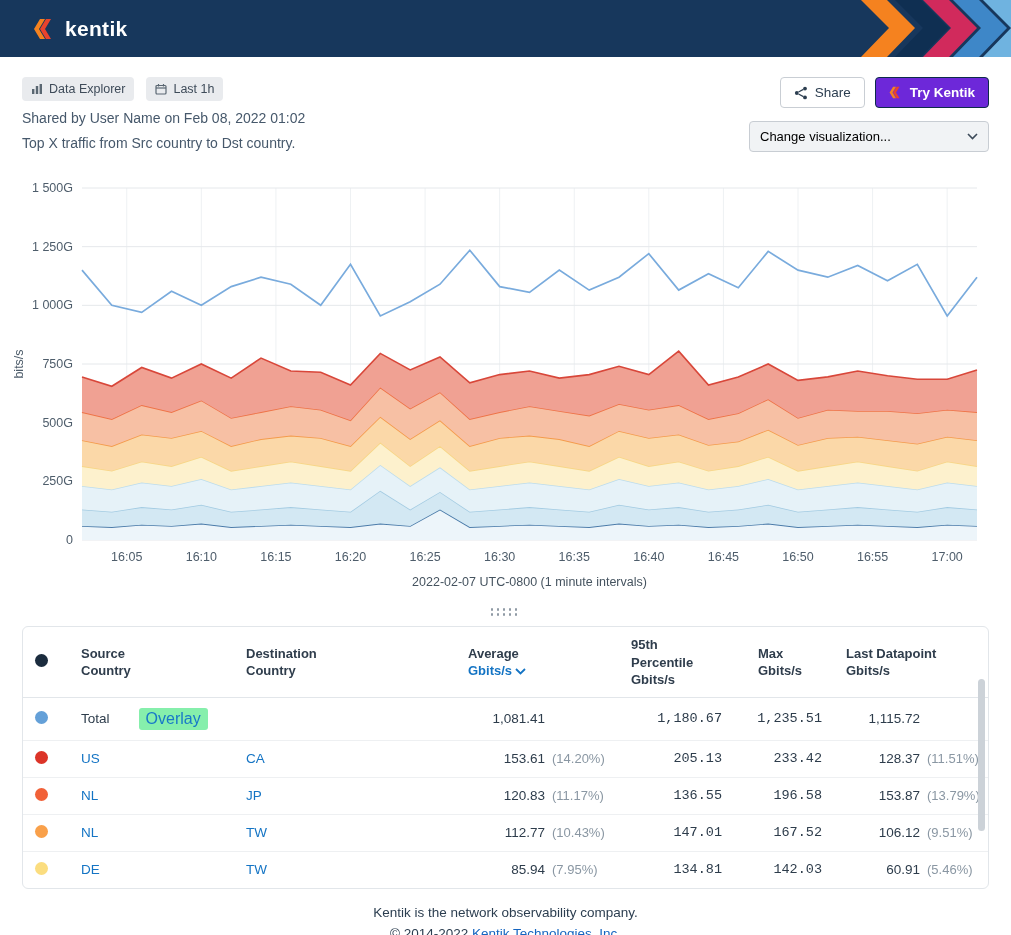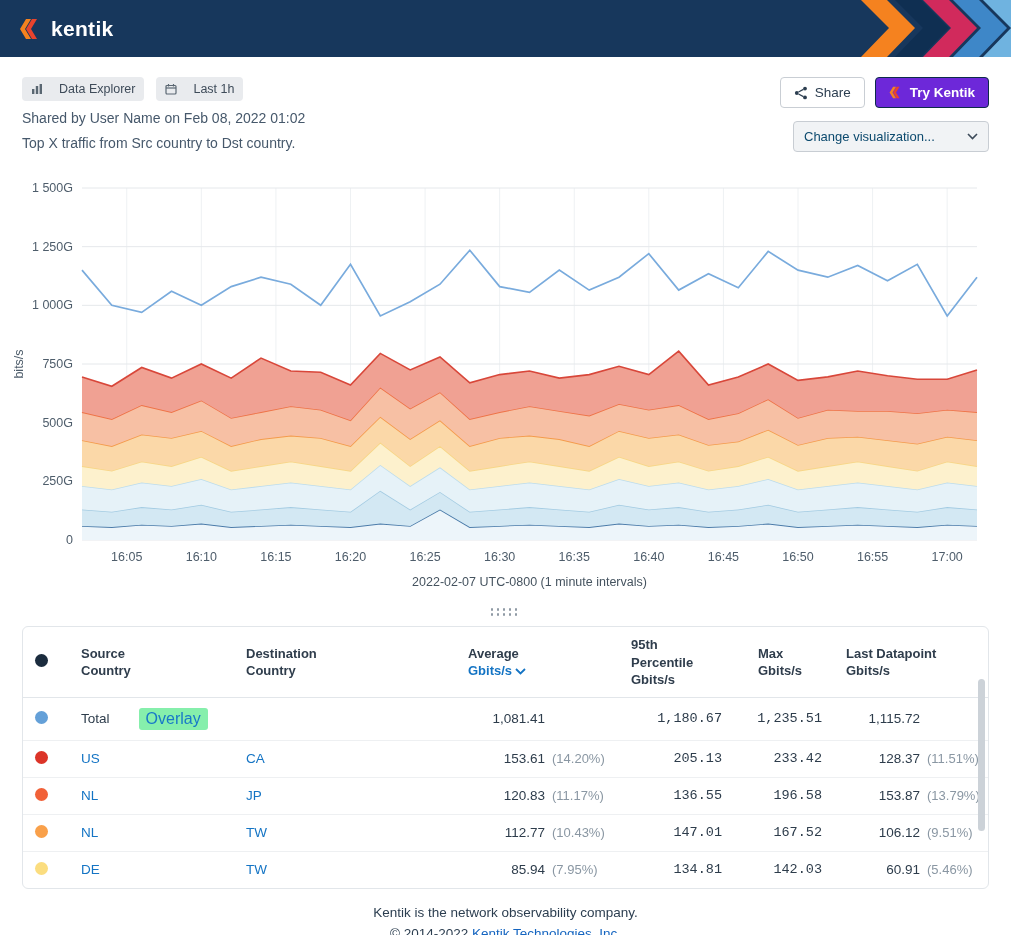--- a/index.html
+++ b/index.html
@@ -1,36 +1,36 @@
 <!DOCTYPE html>
 <html><head>
 <meta charset="utf-8">
 <style>
   * { box-sizing: border-box; margin: 0; padding: 0; }
   html,body { background:#ffffff; font-family:"Liberation Sans", sans-serif; }
   body { width:1011px; margin:0 auto; color:#2d3c4b; }
 
   
   .app-header { height:57px; background:#17375c; display:flex; align-items:center; justify-content:space-between; overflow:hidden; }
-  .logo-wrap { display:flex; align-items:center; gap:8px; padding-left:19px; }
+  .logo-wrap { display:flex; align-items:center; gap:8px; padding-left:33px; }
   .logo-text { color:#ffffff; font-size:21px; font-weight:700; letter-spacing:.3px; }
   .header-art { height:57px; }
 
   
   .page-top { padding:20px 22px 6px 22px; display:flex; justify-content:space-between; }
   .title-row { display:flex; align-items:center; gap:12px; }
   h1 { font-size:27px; font-weight:700; color:#16304a; letter-spacing:-.3px; }
-  .badge { display:inline-flex; align-items:center; gap:16px; background:#e9ebee; border-radius:4px; padding:5px 9px; font-size:12.5px; color:#3e4b59; }
+  .badge { display:inline-flex; align-items:center; gap:6px; background:#e9ebee; border-radius:4px; padding:5px 9px; font-size:12.5px; color:#3e4b59; }
   .sub-line { margin-top:9px; font-size:14px; color:#46586b; }
   .right-col { display:flex; flex-direction:column; align-items:flex-end; gap:13px; }
   .btn-row { display:flex; gap:10px; }
   .btn { display:inline-flex; align-items:center; gap:7px; font-size:13.5px; border-radius:4px; padding:7px 13px; cursor:pointer; }
   .btn-share { background:#ffffff; border:1px solid #c9ced4; color:#2c3e50; }
   .btn-try { background:#6d28d9; border:1px solid #0d2b4a; color:#ffffff; font-weight:700; }
-  .select-box { display:flex; align-items:center; justify-content:space-between; width:196px; background:#f1f3f5; border:1px solid #c8cdd3; border-radius:4px; padding:7px 10px; font-size:13px; color:#0c4a6e; cursor:pointer; }
+  .select-box { display:flex; align-items:center; justify-content:space-between; width:240px; background:#f1f3f5; border:1px solid #c8cdd3; border-radius:4px; padding:7px 10px; font-size:13px; color:#000000; cursor:pointer; }
 
   
   .chart-wrap { padding:14px 22px 0 8px; }
   svg text.tick { font-family:"Liberation Sans", sans-serif; font-size:12.5px; fill:#4e5d6b; }
   svg text.caption { fill:#45535f; }
 
   
   .grip { margin:10px auto 8px auto; width:34px; display:grid; grid-template-columns:repeat(5,6px); grid-auto-rows:5px; justify-content:center; cursor:grab; }
   .grip i { width:2.5px; height:2.5px; border-radius:50%; background:#8f9aa5; display:block; }
 

